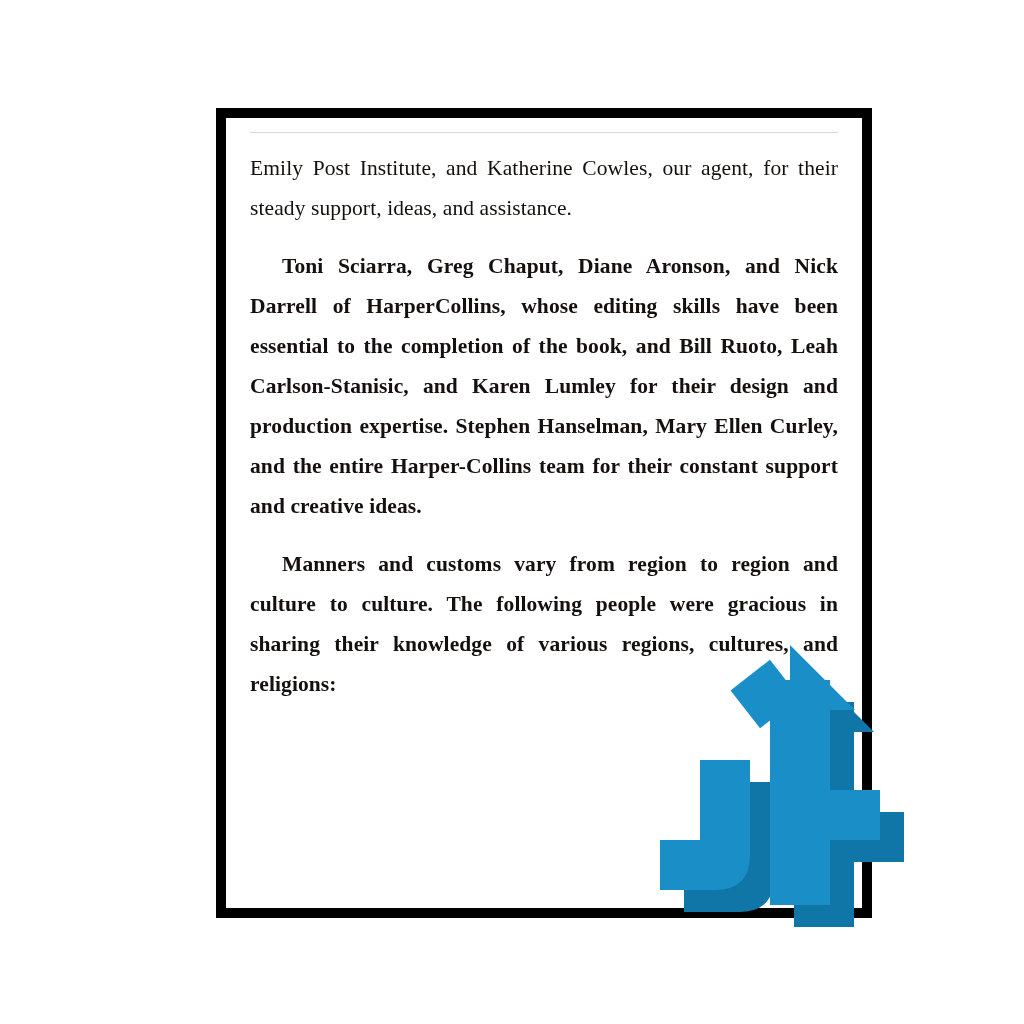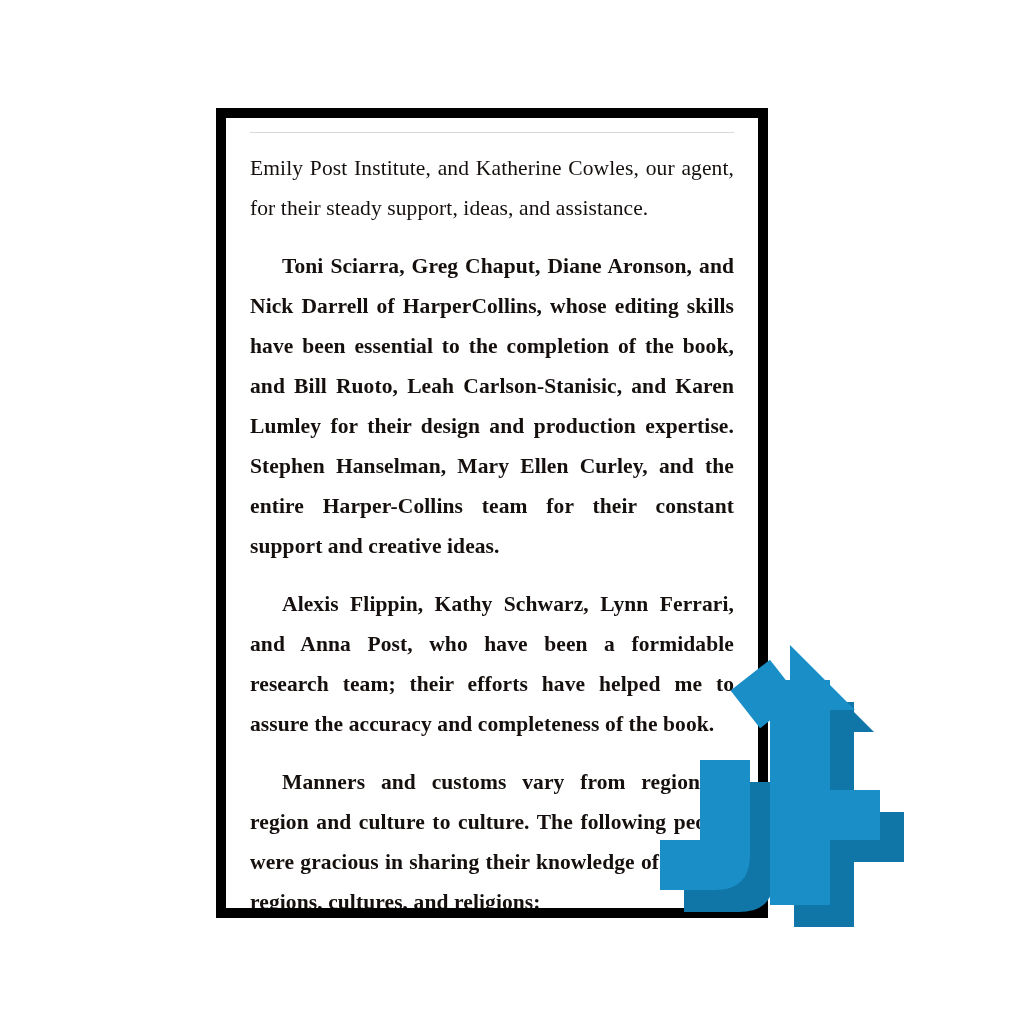--- a/index.html
+++ b/index.html
@@ -12,21 +12,21 @@
     height: 1024px;
     overflow: hidden;
     font-family: "Liberation Serif", serif;
     position: relative;
   }
 
   #page-wrap {
     position: absolute;
     left: 216px;
     top: 108px;
-    width: 552px;
+    width: 656px;
     height: 810px;
     background: #000000;
     box-sizing: border-box;
     padding: 10px;
   }
 
   #page {
     width: 100%;
     height: 100%;
     background: #ffffff;
@@ -77,21 +77,20 @@
 </style>
 </head>
 <body>
 
 <div id="page-wrap">
   <div id="page">
     <div id="page-top-rule"></div>
 
     <p class="para">Emily Post Institute, and Katherine Cowles, our agent, for their steady support, ideas, and assistance.</p>
     <p class="para indent">Toni Sciarra, Greg Chaput, Diane Aronson, and Nick Darrell of HarperCollins, whose editing skills have been essential to the completion of the book, and Bill Ruoto, Leah Carlson-Stanisic, and Karen Lumley for their design and production expertise. Stephen Hanselman, Mary Ellen Curley, and the entire Harper-Collins team for their constant support and creative ideas.</p>
-    <p class="para indent">Alexis Flippin, Kathy Schwarz, Lynn Ferrari, and Anna Post, who have been a formidable research team; their efforts have helped me to assure the accuracy and completeness of the book.</p>
     <p class="para indent">Manners and customs vary from region to region and culture to culture. The following people were gracious in sharing their knowledge of various regions, cultures, and religions:</p>
   </div>
 </div>
 
 <div id="watermark">
   <svg width="300" height="300" viewBox="0 0 300 300" xmlns="http://www.w3.org/2000/svg" aria-hidden="true">
     <g>
       <path d="M130 40 L190 40 L190 150 L240 150 L240 200 L190 200 L190 265 L130 265 Z" fill="#1076a8" transform="translate(24,22)"></path>
       <path d="M60 120 L110 120 L110 215 Q110 250 75 250 L20 250 L20 200 L60 200 Z" fill="#1076a8" transform="translate(24,22)"></path>
       <path d="M150 10 L210 70 L150 70 Z" fill="#1076a8" transform="translate(24,22)"></path>

